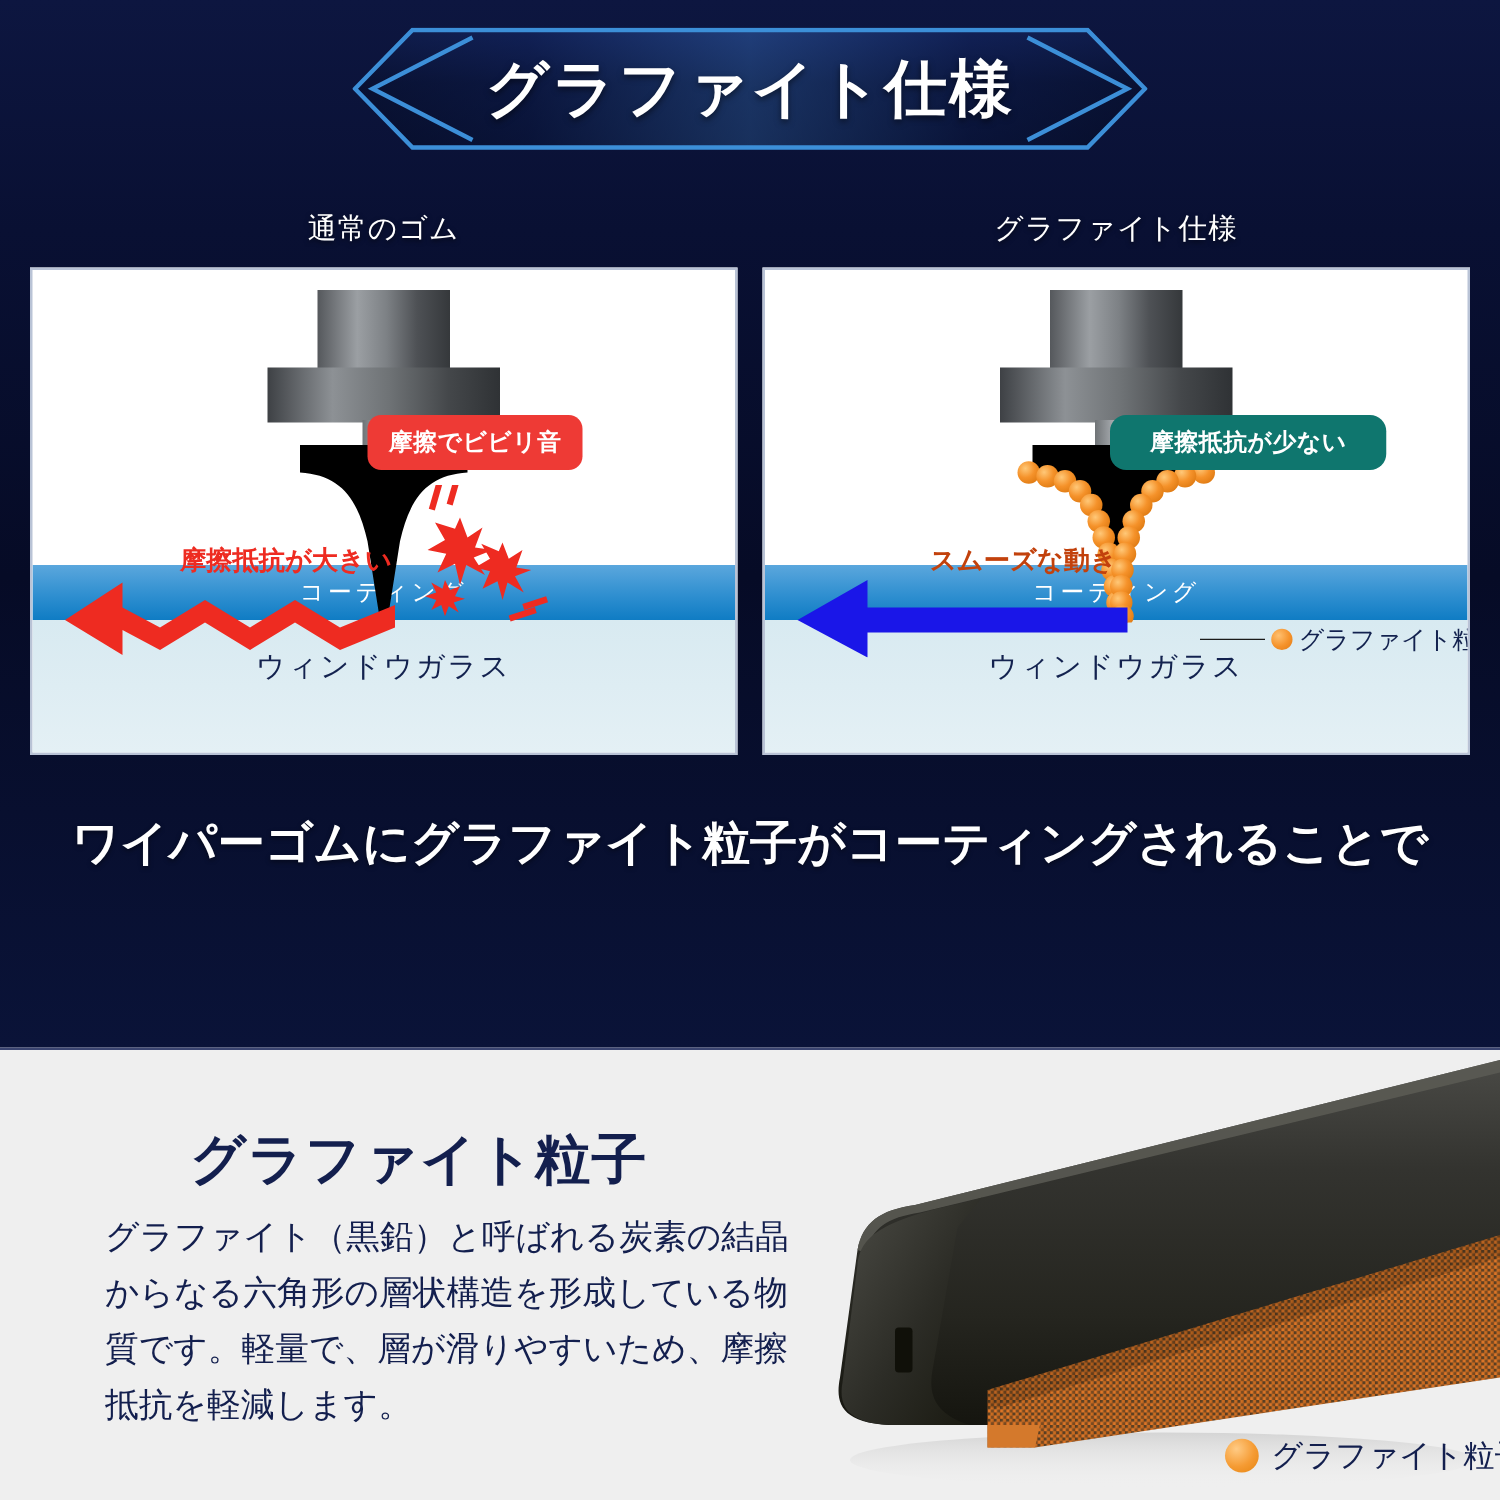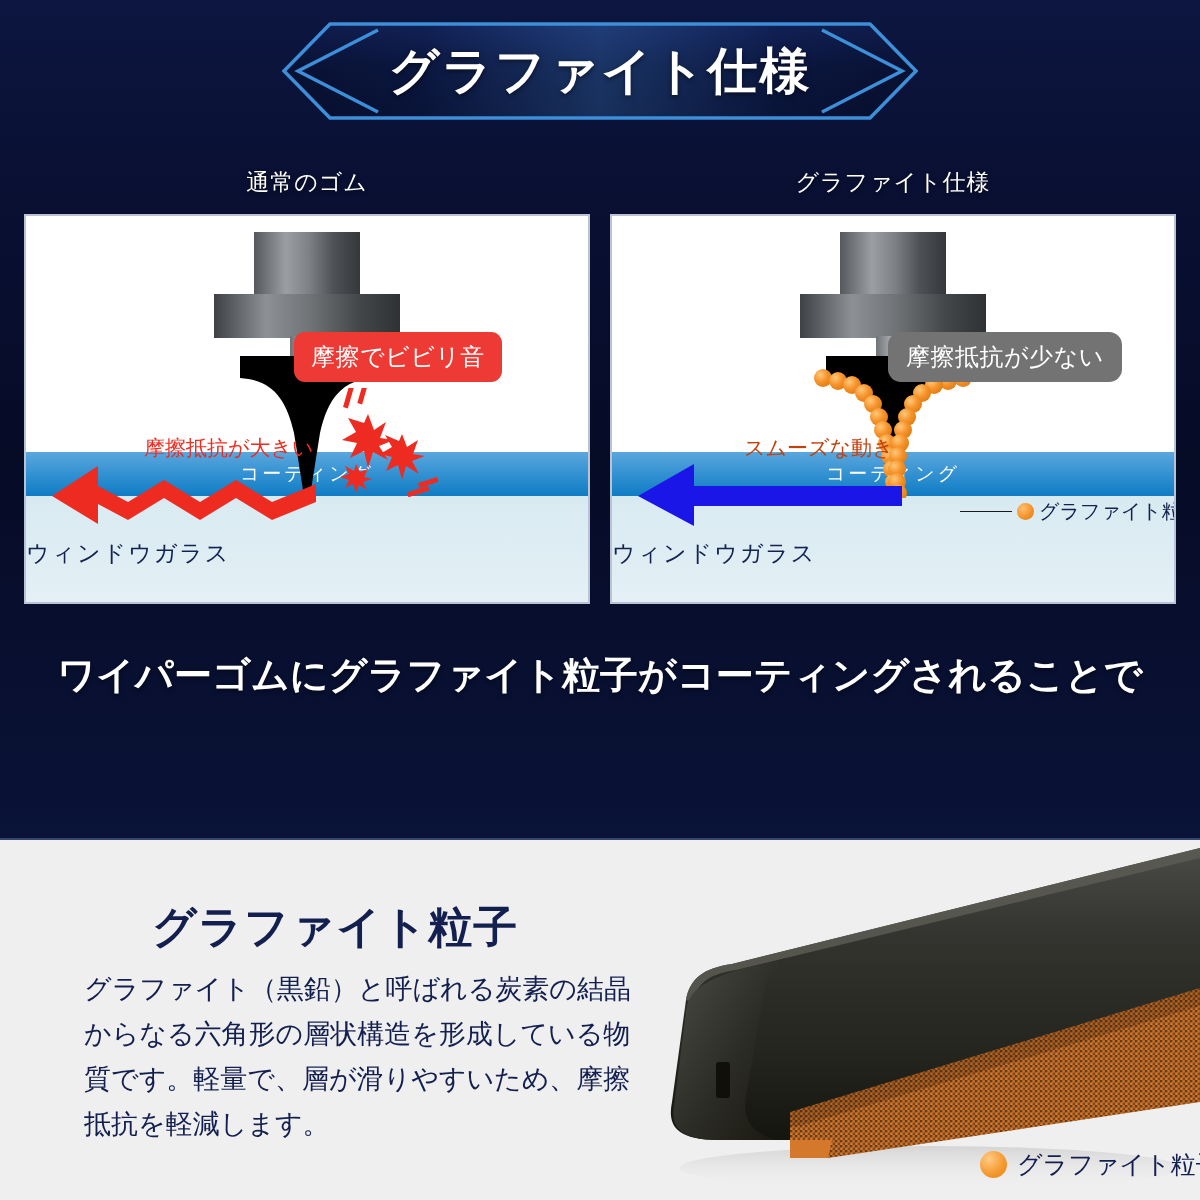--- a/index.html
+++ b/index.html
@@ -85,51 +85,52 @@
   }
   .glass-layer {
     position: absolute;
     left: 0; bottom: 0;
     width: 100%; height: 106px;
     background: linear-gradient(180deg, #d8eaf1 0%, #e4f0f5 100%);
   }
   .glass-label {
     position: absolute;
     left: 0; top: 22px; width: 100%;
-    color: #13224f; font-size: 23px; letter-spacing: 2px; margin-top: 20px;
+    text-align: center;
+    color: #13224f; font-size: 23px; letter-spacing: 2px;
   }
 
   
   .wiper { position: absolute; left: 50%; top: 12px; transform: translateX(-50%); }
 
   
   .badge {
     position: absolute;
     display: flex; align-items: center; justify-content: center;
-    font-size: 24px; font-weight: normal; color: #ffffff;
+    font-size: 19px; font-weight: bold; color: #ffffff;
     border-radius: 11px;
     letter-spacing: 0.5px;
     white-space: nowrap;
   }
   .badge-red {
     left: 268px; top: 30%;
     padding: 9px 17px;
     background: #ee3a35;
   }
   .badge-blue {
     left: 276px; top: 30%;
-    padding: 9px 18px;
-    background: #737373;
+    padding: 9px 32px;
+    background: #0f766e;
     border-radius: 13px;
   }
 
   
   .arrow-label {
     position: absolute;
-    font-size: 21px; font-weight: normal; white-space: nowrap;
+    font-size: 21px; font-weight: bold; white-space: nowrap;
   }
   .label-red  { color: #ee2b21; left: 118px; top: 218px; }
   .label-blue { color: #c2410c; left: 132px; top: 218px; }
 
   .arrow-wrap { position: absolute; left: 24px; top: 240px; }
 
   
   .inline-legend {
     position: absolute;
     left: 348px; top: 282px;

